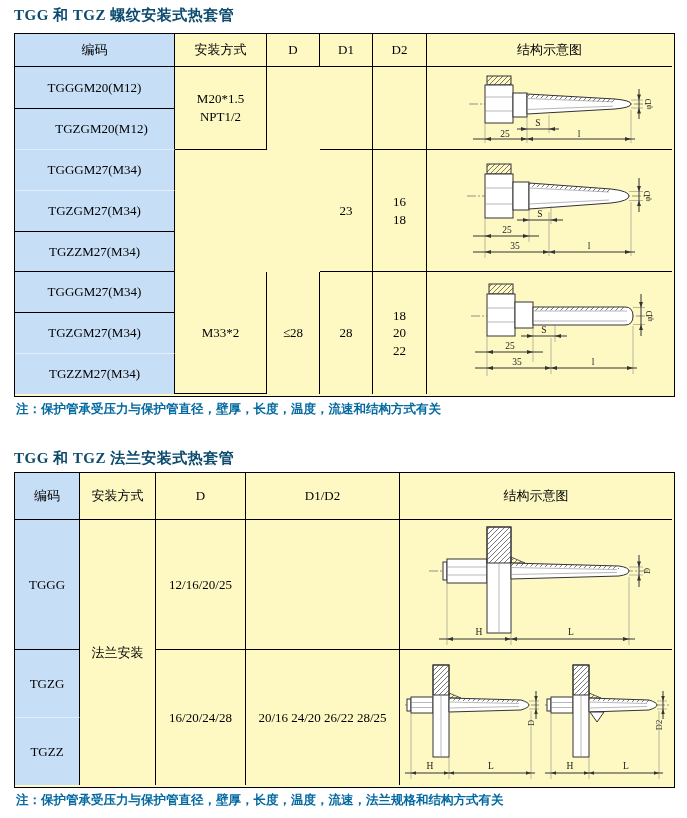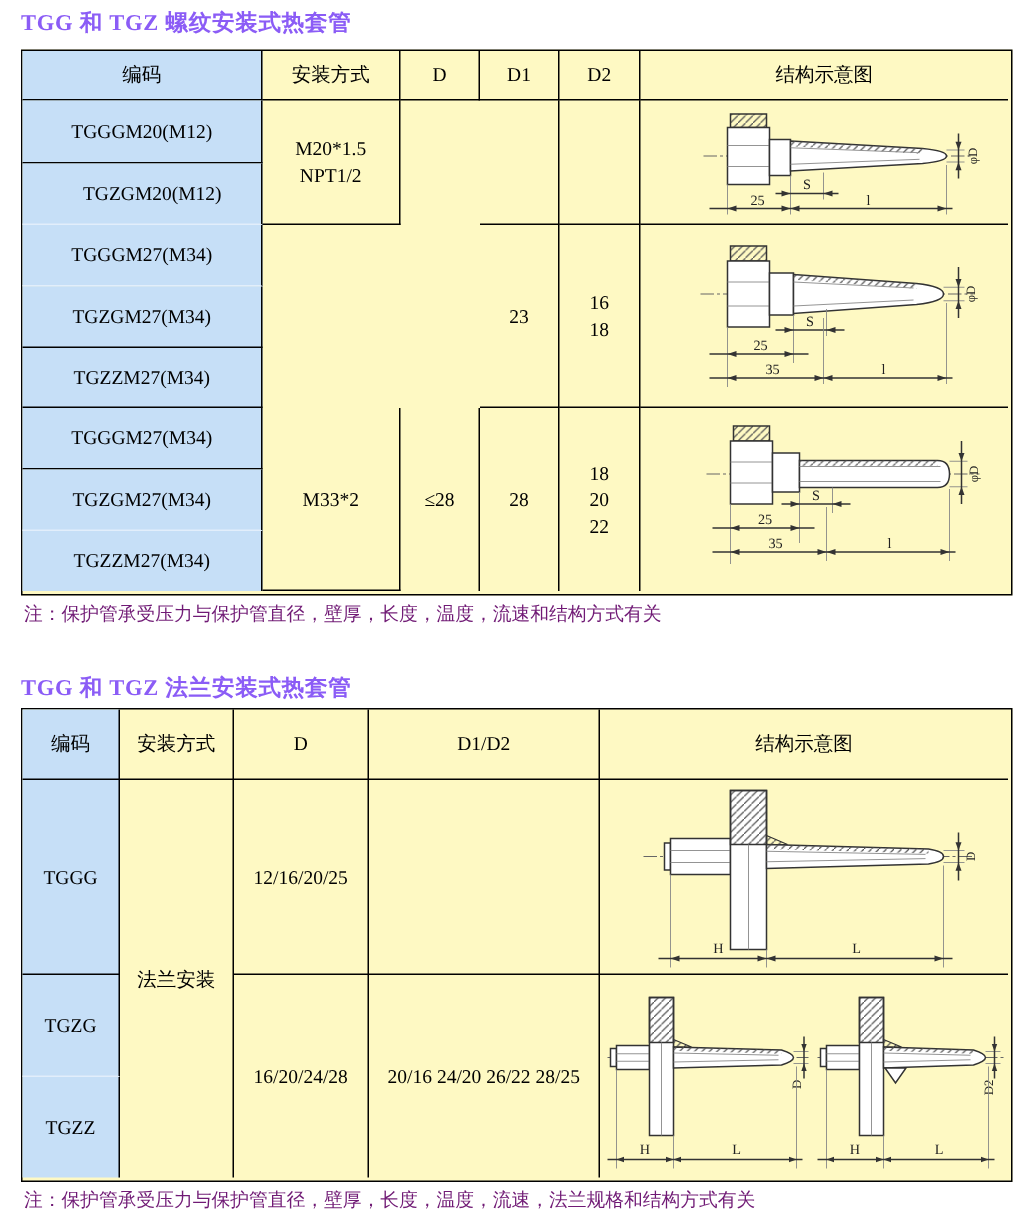--- a/index.html
+++ b/index.html
@@ -1,19 +1,19 @@
 <!DOCTYPE html>
 <html><head>
 <meta charset="utf-8">
 <style>
   html,body{margin:0;padding:0;background:#fff;}
   body{font-family:"Liberation Serif","DejaVu Serif",serif;color:#000;}
   .page{position:relative;width:687px;height:818px;background:#fff;overflow:hidden;}
-  .sec-title{position:absolute;left:14px;font-size:15px;font-weight:bold;color:#8b5cf6;letter-spacing:.5px;}
-  .note{position:absolute;left:16px;font-size:12.5px;color:#701a75;}
+  .sec-title{position:absolute;left:14px;font-size:15px;font-weight:bold;color:#0c4a6e;letter-spacing:.5px;}
+  .note{position:absolute;left:16px;font-size:12.5px;color:#0369a1;font-weight:bold;}
   .tbl{position:absolute;left:14px;border:1px solid #000;display:grid;background:#fef9c3;}
   .cell{border-right:1px solid #000;border-bottom:1px solid #000;display:flex;align-items:center;justify-content:center;
         font-size:13px;text-align:center;line-height:1.35;box-sizing:border-box;}
   .blue{background:#C6DFF7;}
   .last-col{border-right:none;}
   .last-row{border-bottom:none;}
   .faint{border-bottom:1px solid #e2eefb;}
   .pre{white-space:pre-line;}
   .diag-cell{padding:0;}
   svg{display:block;}

